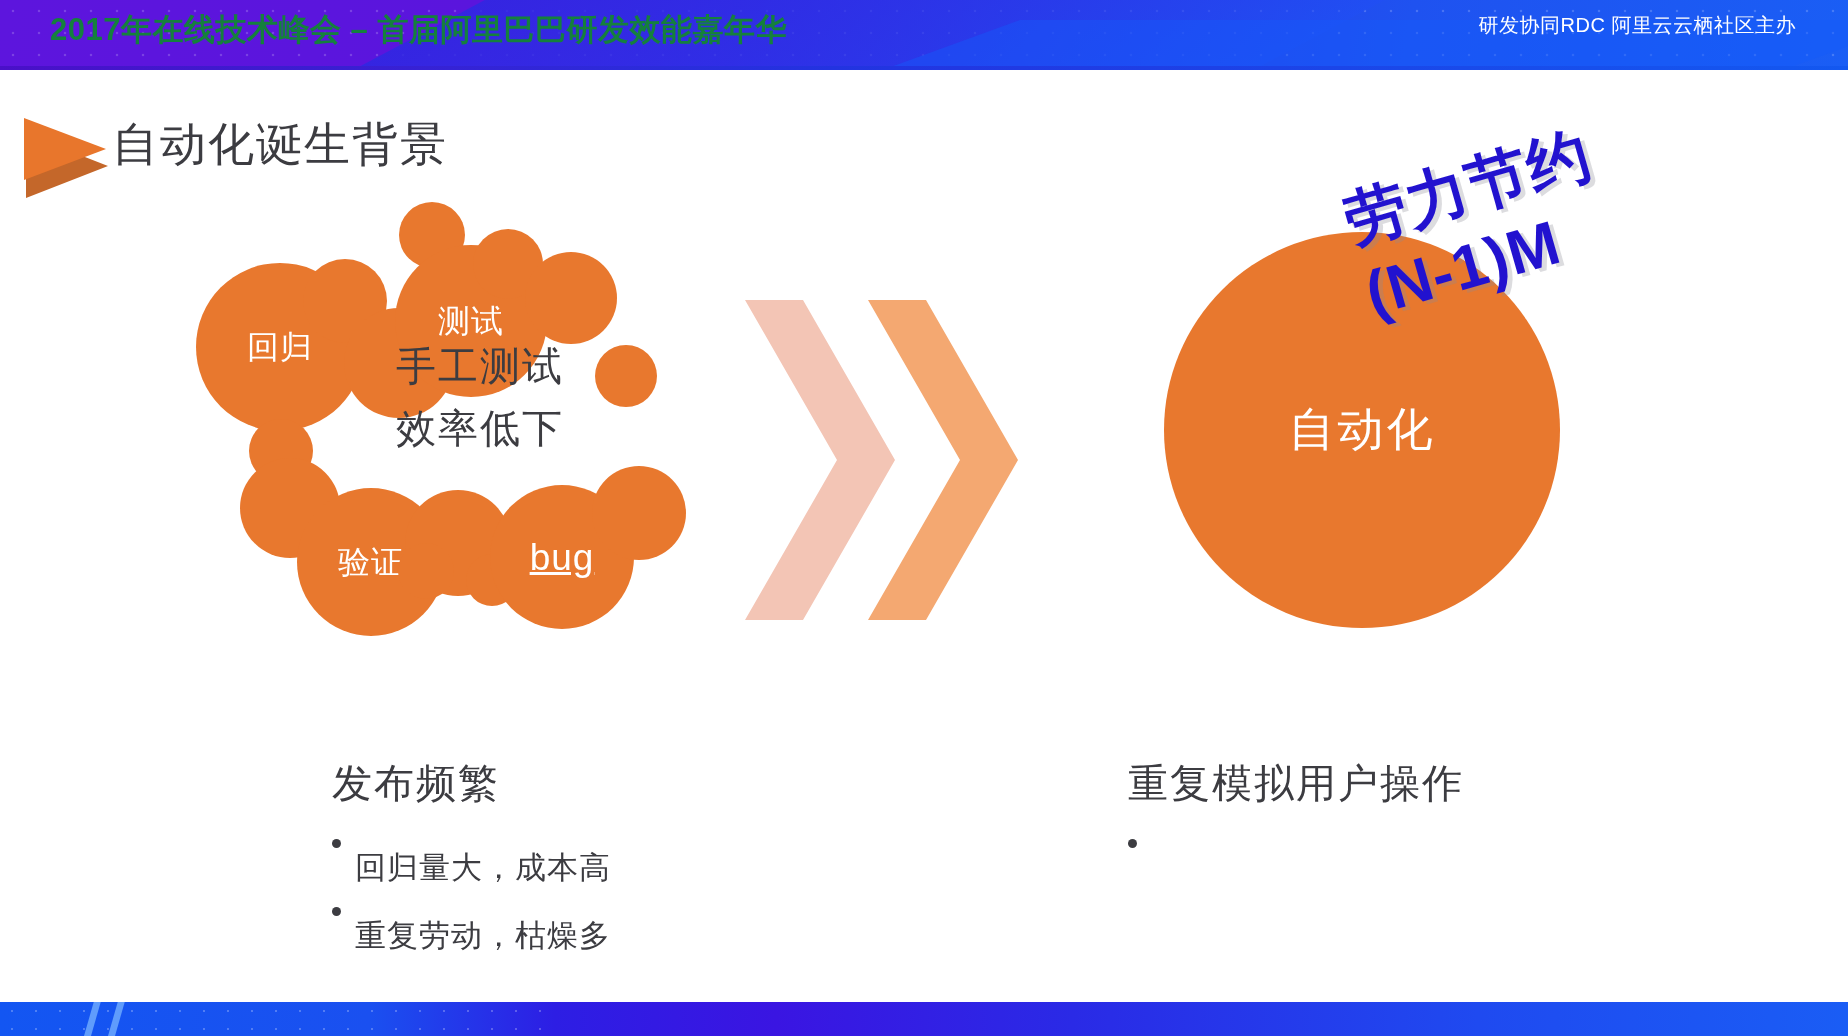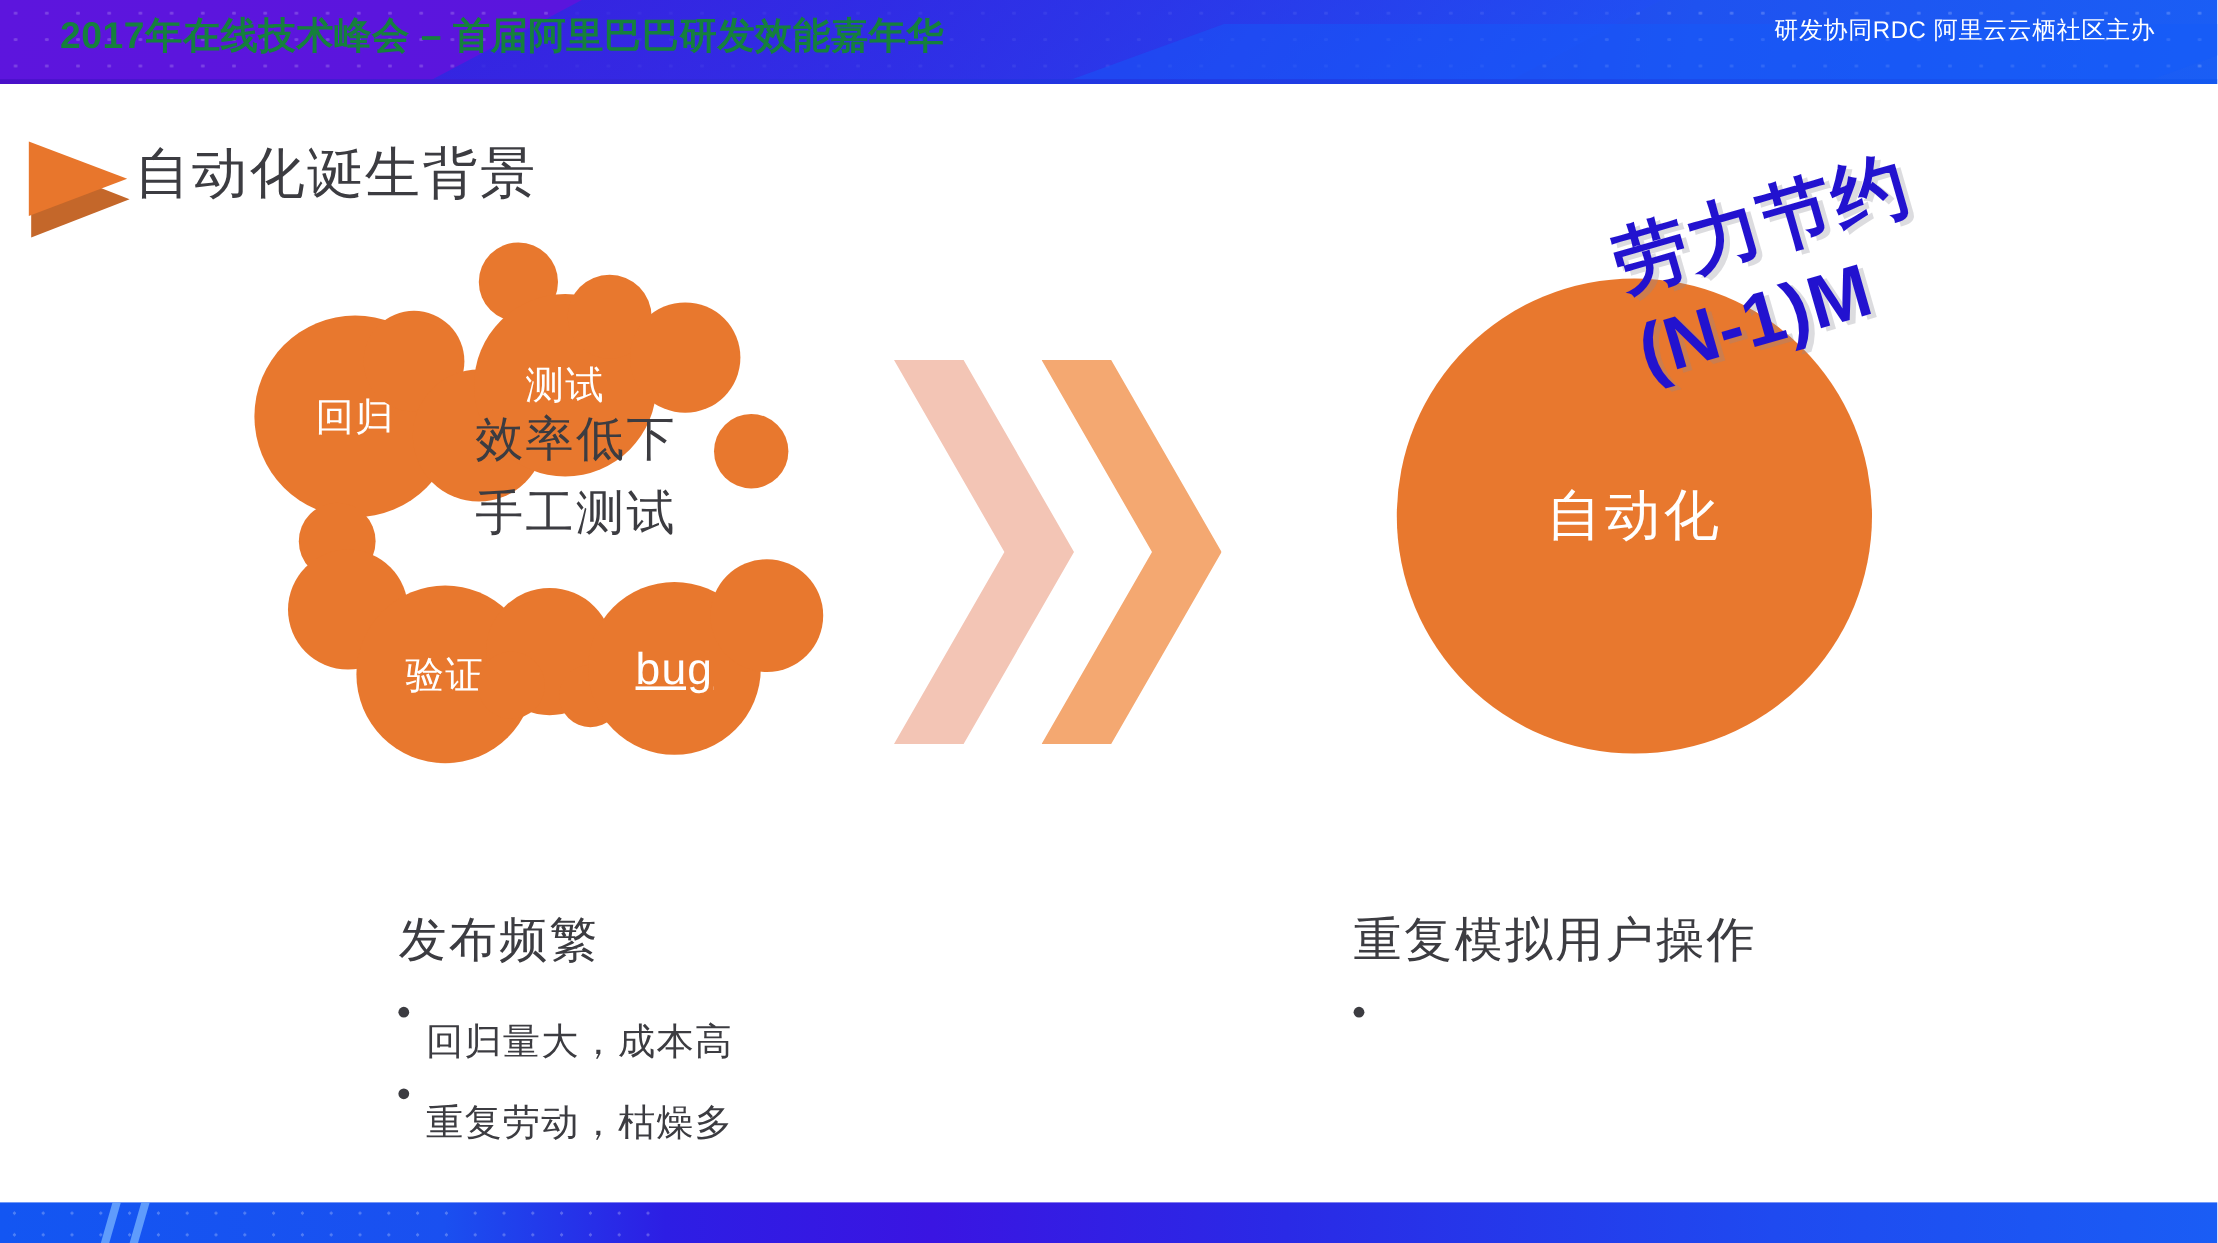--- a/index.html
+++ b/index.html
@@ -260,21 +260,21 @@
 
   <div class="title-row">
     <div class="tri-wrap">
       <div class="tri-shadow"></div>
       <div class="tri-main"></div>
     </div>
     <div class="slide-title">自动化诞生背景</div>
   </div>
 
   <div class="cluster" id="cluster">
-      <div class="dot label" style="left: 212px; top: 263px; width: 168px; height: 168px; text-align: right;">
+      <div class="dot label" style="left: 196px; top: 263px; width: 168px; height: 168px; text-align: right;">
         <span>回归</span>
       </div>
       <div class="dot" style="left: 303px; top: 259px; width: 84px; height: 84px;"></div>
       <div class="dot" style="left: 399px; top: 202px; width: 66px; height: 66px;"></div>
       <div class="dot" style="left: 344px; top: 308px; width: 110px; height: 110px;"></div>
       <div class="dot label" style="left: 395px; top: 245px; width: 152px; height: 152px;">
         <span>测试</span>
       </div>
       <div class="dot" style="left: 473px; top: 229px; width: 70px; height: 70px;"></div>
       <div class="dot" style="left: 525px; top: 252px; width: 92px; height: 92px;"></div>
@@ -287,22 +287,22 @@
       <div class="dot" style="left: 405px; top: 490px; width: 106px; height: 106px;"></div>
       <div class="dot" style="left: 398px; top: 543px; width: 56px; height: 56px;"></div>
       <div class="dot" style="left: 466px; top: 554px; width: 52px; height: 52px;"></div>
       <div class="dot bug" style="left: 490px; top: 485px; width: 144px; height: 144px;">
         <span>bug</span>
       </div>
       <div class="dot" style="left: 592px; top: 466px; width: 94px; height: 94px;"></div>
     </div>
 
   <div class="manual-text">
+    <div>手工测试</div>
     <div>效率低下</div>
-    <div>手工测试</div>
   </div>
 
   <div class="chev chev-1">
     <svg width="150" height="320" viewBox="0 0 150 320">
       <polygon points="0,0 58,0 150,160 58,320 0,320 92,160" fill="#f3c5b5"></polygon>
     </svg>
   </div>
   <div class="chev chev-2">
     <svg width="150" height="320" viewBox="0 0 150 320">
       <polygon points="0,0 58,0 150,160 58,320 0,320 92,160" fill="#f4a871"></polygon>

